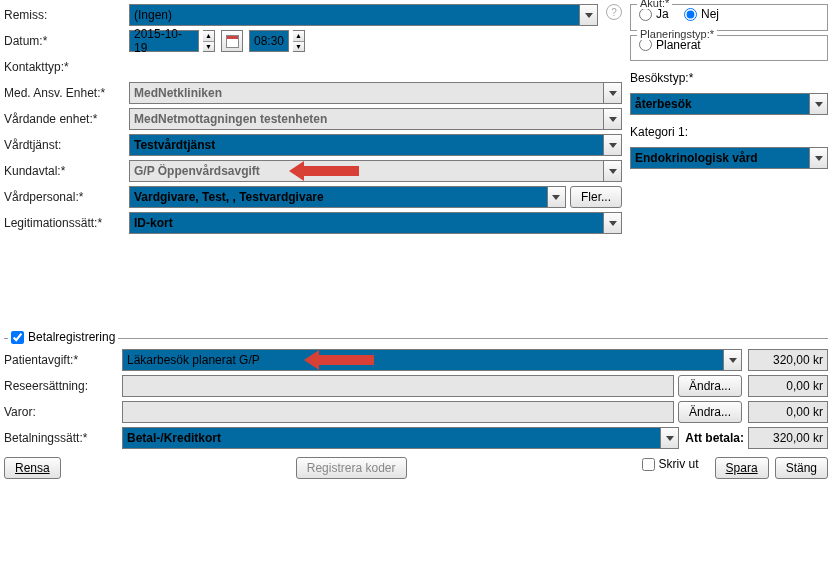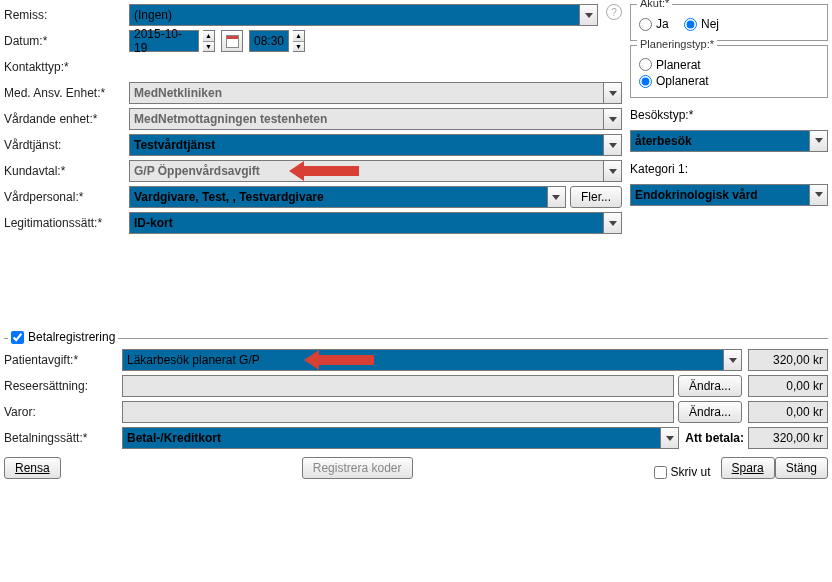--- a/index.html
+++ b/index.html
@@ -10,21 +10,21 @@
 .sel,.inp{border:1px solid #7a7a7a;background:#0369a1;height:22px;padding:2px 4px;display:flex;align-items:center;position:relative}
 .sel{padding-right:18px}
 .sel.dis,.inp.dis{background:#e6e6e6;color:#666}
 .dd{position:absolute;right:0;top:0;width:18px;height:100%;border-left:1px solid #7a7a7a;background:linear-gradient(#fdfdfd,#e3e3e3);display:flex;align-items:center;justify-content:center}
 .dd::after{content:"";border-left:4px solid transparent;border-right:4px solid transparent;border-top:5px solid #444}
 .spin{width:12px;height:22px;border:1px solid #7a7a7a;border-left:none;display:flex;flex-direction:column}
 .spin div{flex:1;background:linear-gradient(#fdfdfd,#e3e3e3);display:flex;align-items:center;justify-content:center;font-size:7px}
 .spin div:first-child{border-bottom:1px solid #999}
 .calbtn{width:22px;height:22px;border:1px solid #7a7a7a;background:linear-gradient(#fdfdfd,#e3e3e3);display:flex;align-items:center;justify-content:center;margin:0 2px}
 .btn{border:1px solid #7a7a7a;background:linear-gradient(#fdfdfd,#e3e3e3);padding:3px 10px;border-radius:3px;height:22px;display:inline-flex;align-items:center}
-.fieldset{border:1px solid #999;padding:12px 8px 6px;margin-bottom:4px;position:relative}
+.fieldset{border:1px solid #999;padding:2px 8px 6px;margin-bottom:4px;position:relative}
 .fieldset legend{position:absolute;top:-8px;left:6px;background:#fff;padding:0 3px;font-size:11px;color:#333}
 .rad{display:inline-flex;align-items:center;margin-right:12px}
 .rad input{margin-right:4px}
 .top{display:flex;gap:8px}
 .left{flex:1}
 .right{width:198px}
 .help{width:16px;height:16px;border:1px solid #aaa;border-radius:50%;display:inline-flex;align-items:center;justify-content:center;color:#aaa;margin-left:4px;font-size:10px}
 .arrow{position:absolute;width:70px;height:20px;pointer-events:none}
 .arrow .sh{width:55px;height:10px;background:#d94035;margin-top:5px;float:right}
 .arrow .hd{float:left;width:0;height:0;border-top:10px solid transparent;border-bottom:10px solid transparent;border-right:15px solid #d94035}
@@ -147,24 +147,20 @@
           <input type="radio" name="akut" checked="" style="">
           <span>Nej</span>
         </label>
     </div>
     <div class="fieldset">
       <legend>Planeringstyp:*</legend>
       <div><label class="rad">
             <input type="radio" name="plan" style="">
             <span>Planerat</span>
           </label></div>
-      <div><label class="rad">
-            <input type="radio" name="plan" checked="" style="">
-            <span>Oplanerat</span>
-          </label></div>
     </div>
     <div class="row" style="margin-top:6px">
         <div>Besökstyp:*</div>
       </div>
     <div class="sel">
         <b>återbesök</b>
         <div class="dd"></div>
       </div>
     <div class="row" style="margin-top:6px">
         <div>Kategori 1:</div>
@@ -218,21 +214,21 @@
 
 <div class="bottom">
   <div>
     <span class="btn">
         <span class="under">Rensa</span>
       </span>
   </div>
   <div>
     <span class="btn" style="color:#888">Registrera koder</span>
   </div>
-  <div style="display:flex;align-items:flex-end;">
+  <div style="display:flex;align-items:flex-start;gap:6px">
     <label class="chk">
         <input type="checkbox" style="">
         <span>Skriv ut</span>
       </label>
     <span class="btn">
         <span style="text-decoration:underline">Spara</span>
       </span>
     <span class="btn">
         <span>Stäng</span>
       </span>

